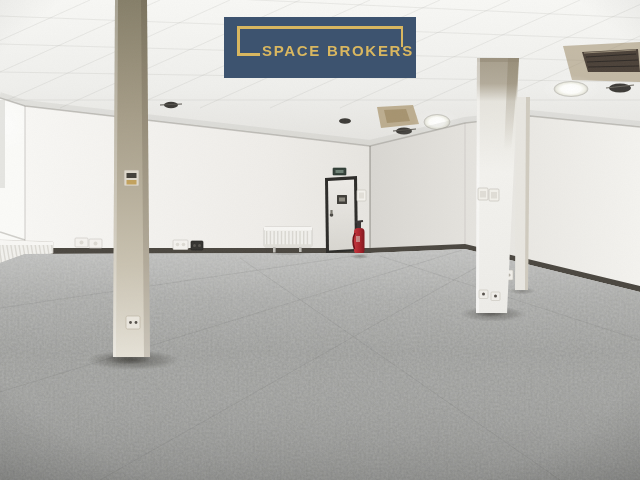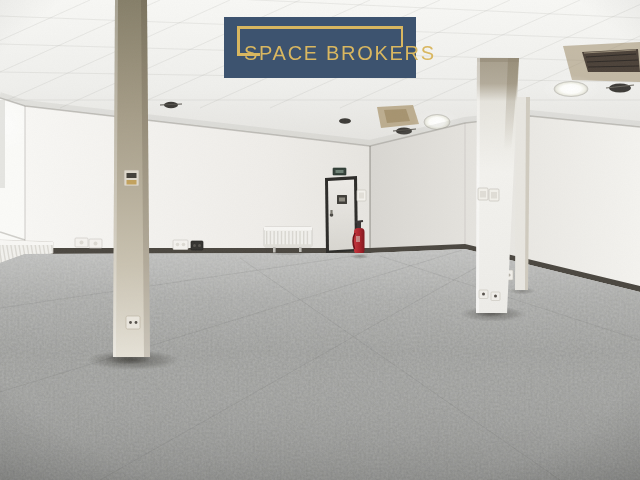--- a/index.html
+++ b/index.html
@@ -7,21 +7,21 @@
          font-family:"Liberation Sans",sans-serif;}
   .stage svg{position:absolute;left:0;top:0;}
   
   .logo{position:absolute;left:224px;top:17px;width:192px;height:61px;}
   .logo .plate{position:absolute;inset:0;}
   .goldline{position:absolute;}
   .lg-top{left:13px;top:9px;width:166px;height:2.5px;}
   .lg-left{left:13px;top:9px;width:2.5px;height:29.5px;}
   .lg-right{left:176.5px;top:9px;width:2.5px;height:21px;}
   .lg-bot{left:13px;top:36px;width:23px;height:2.5px;}
-  .logo-text{position:absolute;left:20px;top:25px;font-weight:400;font-size:20px;
+  .logo-text{position:absolute;left:38px;top:25px;font-weight:700;font-size:15px;
              letter-spacing:1.7px;white-space:nowrap;}
 </style>
 </head>
 <body>
 
 <div class="stage">
 <svg width="640" height="480" viewBox="0 0 640 480">
   <defs>
     <linearGradient id="ceilG" x1="0" y1="0" x2="0" y2="1">
       <stop offset="0" stop-color="#f8f8f5"></stop>

